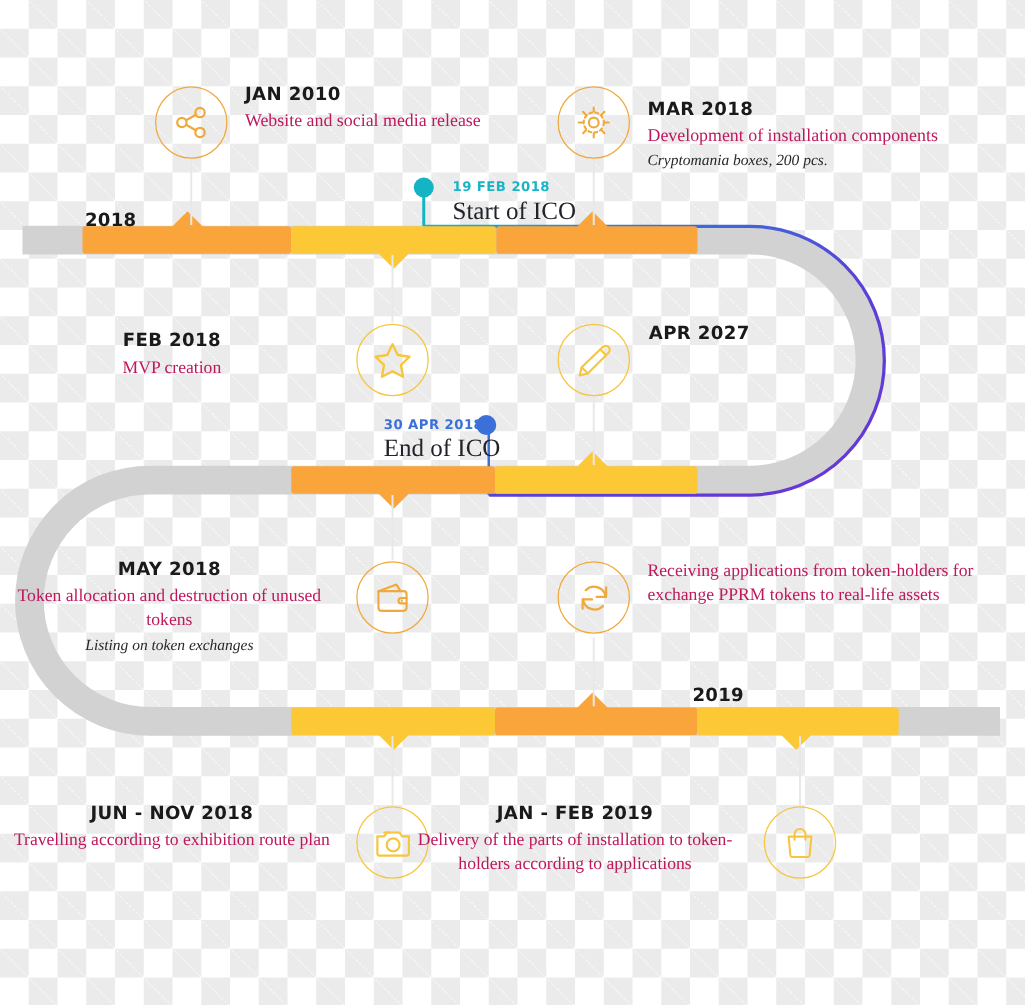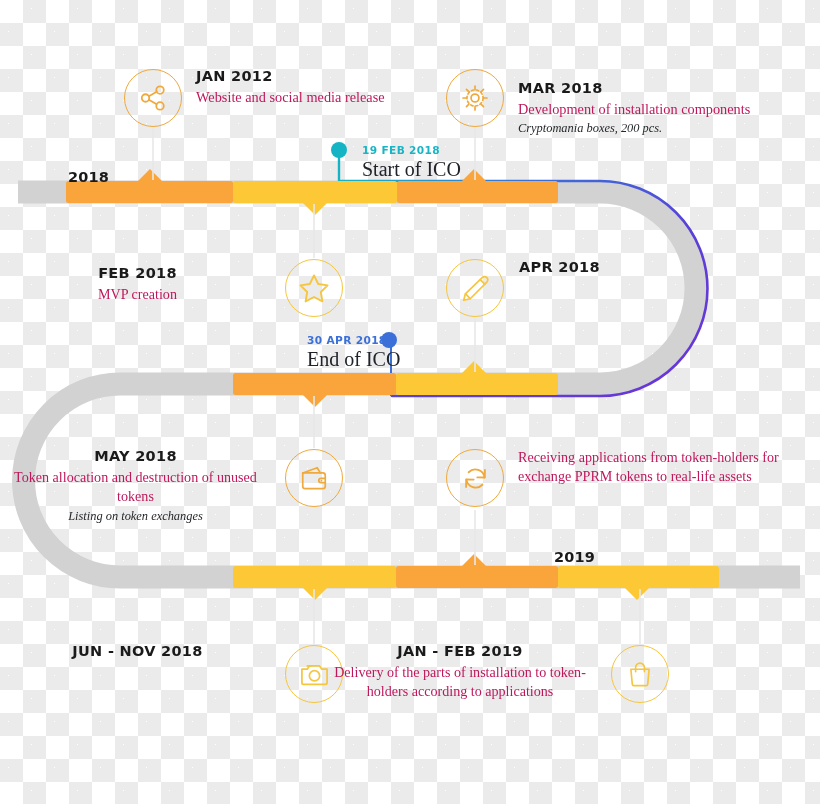--- a/index.html
+++ b/index.html
@@ -166,21 +166,21 @@
         <div class="icon-circle" style="left: 124px; top: 69px; color: rgb(240, 169, 60);">
           <svg width="30" height="30" viewBox="0 0 32 32" fill="none" stroke="currentColor" stroke-width="1.9" stroke-linecap="round" stroke-linejoin="round">
       <circle cx="23.5" cy="7.5" r="4"></circle>
             <circle cx="8" cy="16" r="4"></circle>
             <circle cx="23.5" cy="24.5" r="4"></circle>
       <line x1="11.6" x2="19.9" y1="14.1" y2="9.4"></line>
             <line x1="11.6" x2="19.9" y1="17.9" y2="22.6"></line>
           </svg>
         </div>
         <div class="ms-text align-left" style="left: 196px; top: 68px; width: 200px;">
-          <div class="ms-title">JAN 2012</div>
+          <div class="ms-title">JAN 2010</div>
           <div class="ms-desc">Website and social media release</div>
         </div>
       </div>
       <div class="milestone">
         <div class="icon-circle" style="left: 446px; top: 69px; color: rgb(240, 169, 60);">
           <svg width="30" height="30" viewBox="0 0 32 32" fill="none" stroke="currentColor" stroke-width="1.8" stroke-linecap="round" stroke-linejoin="round">
       <circle cx="16" cy="16" r="4.2"></circle>
       <path d="M16 3.2v3.4M16 25.4v3.4M3.2 16h3.4M25.4 16h3.4
                M6.9 6.9l2.4 2.4M22.7 22.7l2.4 2.4M25.1 6.9l-2.4 2.4M9.3 22.7l-2.4 2.4"></path>
       <circle cx="16" cy="16" r="8.6" stroke-dasharray="2.6 2.6"></circle>
@@ -205,21 +205,21 @@
       </div>
       <div class="milestone">
         <div class="icon-circle pale" style="left: 446px; top: 259px; color: rgb(246, 198, 63);">
           <svg width="29" height="29" viewBox="0 0 32 32" fill="none" stroke="currentColor" stroke-width="1.9" stroke-linecap="round" stroke-linejoin="round">
       <path d="M23.4 3.9a3.6 3.6 0 0 1 5.1 5.1L10.2 27.3 3 29l1.8-7.1z"></path>
       <line x1="21.2" y1="6.1" x2="26.3" y2="11.2"></line>
       <line x1="5" y1="22" x2="10.1" y2="27.1"></line>
           </svg>
         </div>
         <div class="ms-text align-left" style="left: 519px; top: 259px; width: 215px;">
-          <div class="ms-title">APR 2018</div>
+          <div class="ms-title">APR 2027</div>
         </div>
       </div>
       <div class="milestone">
         <div class="icon-circle" style="left: 285px; top: 449px; color: rgb(240, 169, 60);">
           <svg width="30" height="30" viewBox="0 0 32 32" fill="none" stroke="currentColor" stroke-width="1.8" stroke-linecap="round" stroke-linejoin="round">
       <path d="M4 10.6h21.4a2.6 2.6 0 0 1 2.6 2.6v11.6a2.6 2.6 0 0 1-2.6 2.6H6.6A2.6 2.6 0 0 1 4 24.8z"></path>
       <path d="M4 10.6 19.4 5l3.4 5.6"></path>
       <path d="M28 16.4h-4.6a2.3 2.3 0 0 0 0 4.6H28"></path>
       <circle cx="24" cy="18.7" r="0.9" fill="currentColor" stroke="none"></circle>
           </svg>
@@ -246,20 +246,21 @@
       <div class="milestone">
         <div class="icon-circle pale" style="left: 285px; top: 645px; color: rgb(246, 198, 63);">
           <svg width="31" height="31" viewBox="0 0 32 32" fill="none" stroke="currentColor" stroke-width="1.8" stroke-linecap="round" stroke-linejoin="round">
       <path d="M3 10.4h5.6l2.2-3.2h10.4l2.2 3.2H29v14.2a1.7 1.7 0 0 1-1.7 1.7H4.7A1.7 1.7 0 0 1 3 24.6z"></path>
       <circle cx="16" cy="17.4" r="5.3"></circle>
       <path d="M8.6 7.2h4.2"></path>
           </svg>
         </div>
         <div class="ms-text align-right ms-wide" style="left: 5px; top: 643px; width: 265px;">
           <div class="ms-title">JUN - NOV 2018</div>
+          <div class="ms-desc">Travelling according to exhibition route plan</div>
         </div>
       </div>
       <div class="milestone">
         <div class="icon-circle pale" style="left: 611px; top: 645px; color: rgb(246, 198, 63);">
           <svg width="28" height="28" viewBox="0 0 32 32" fill="none" stroke="currentColor" stroke-width="1.9" stroke-linecap="round" stroke-linejoin="round">
       <path d="M5.6 10.6h20.8l-1.6 17.2a1.6 1.6 0 0 1-1.6 1.4H8.8a1.6 1.6 0 0 1-1.6-1.4z"></path>
       <path d="M11 13.4V8.6a5 5 0 0 1 10 0v4.8"></path>
           </svg>
         </div>
         <div class="ms-text align-right ms-wide" style="left: 325px; top: 643px; width: 270px;">

